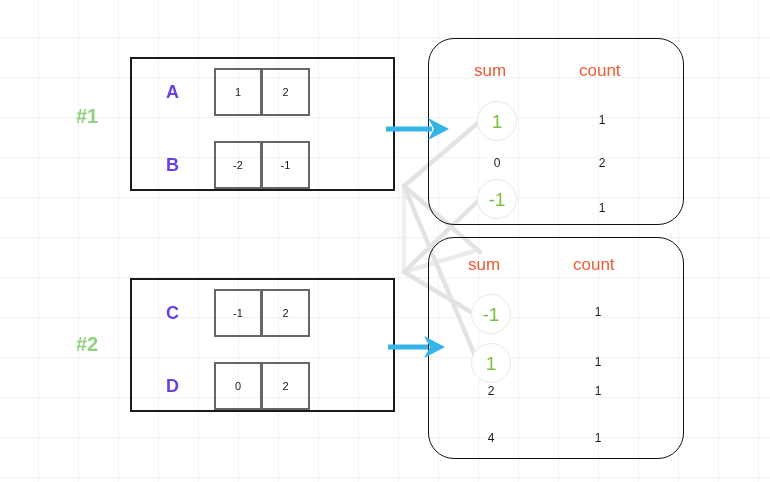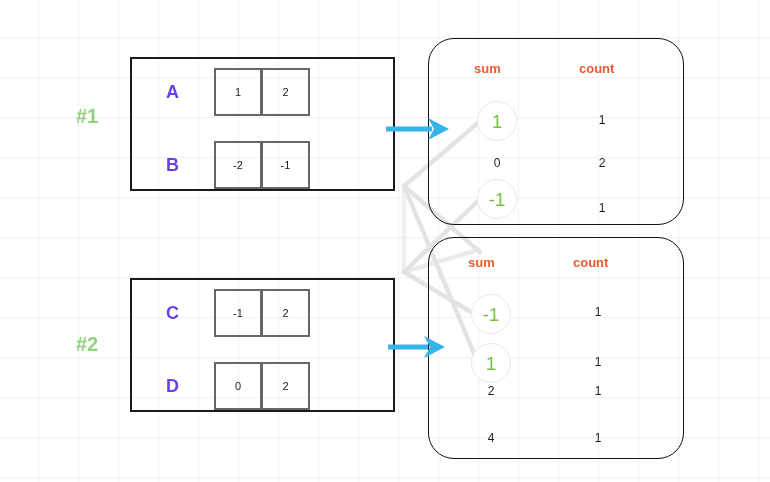--- a/index.html
+++ b/index.html
@@ -74,23 +74,23 @@
   .panel {
     position: absolute;
     border: 1.6px solid #111111;
     border-radius: 26px;
     box-sizing: border-box;
     background: transparent;
   }
   .col-head {
     position: absolute;
     color: #ec5b33;
-    font-size: 13px;
-    font-family: "Liberation Sans", sans-serif;
-    font-weight: bold;
+    font-size: 17px;
+    font-family: "Liberation Sans", sans-serif;
+    font-weight: normal;
     white-space: nowrap;
   }
   .val {
     position: absolute;
     font-size: 12px;
     color: #1a1a1a;
     font-family: "Liberation Sans", sans-serif;
     text-align: center;
     white-space: nowrap;
   }

